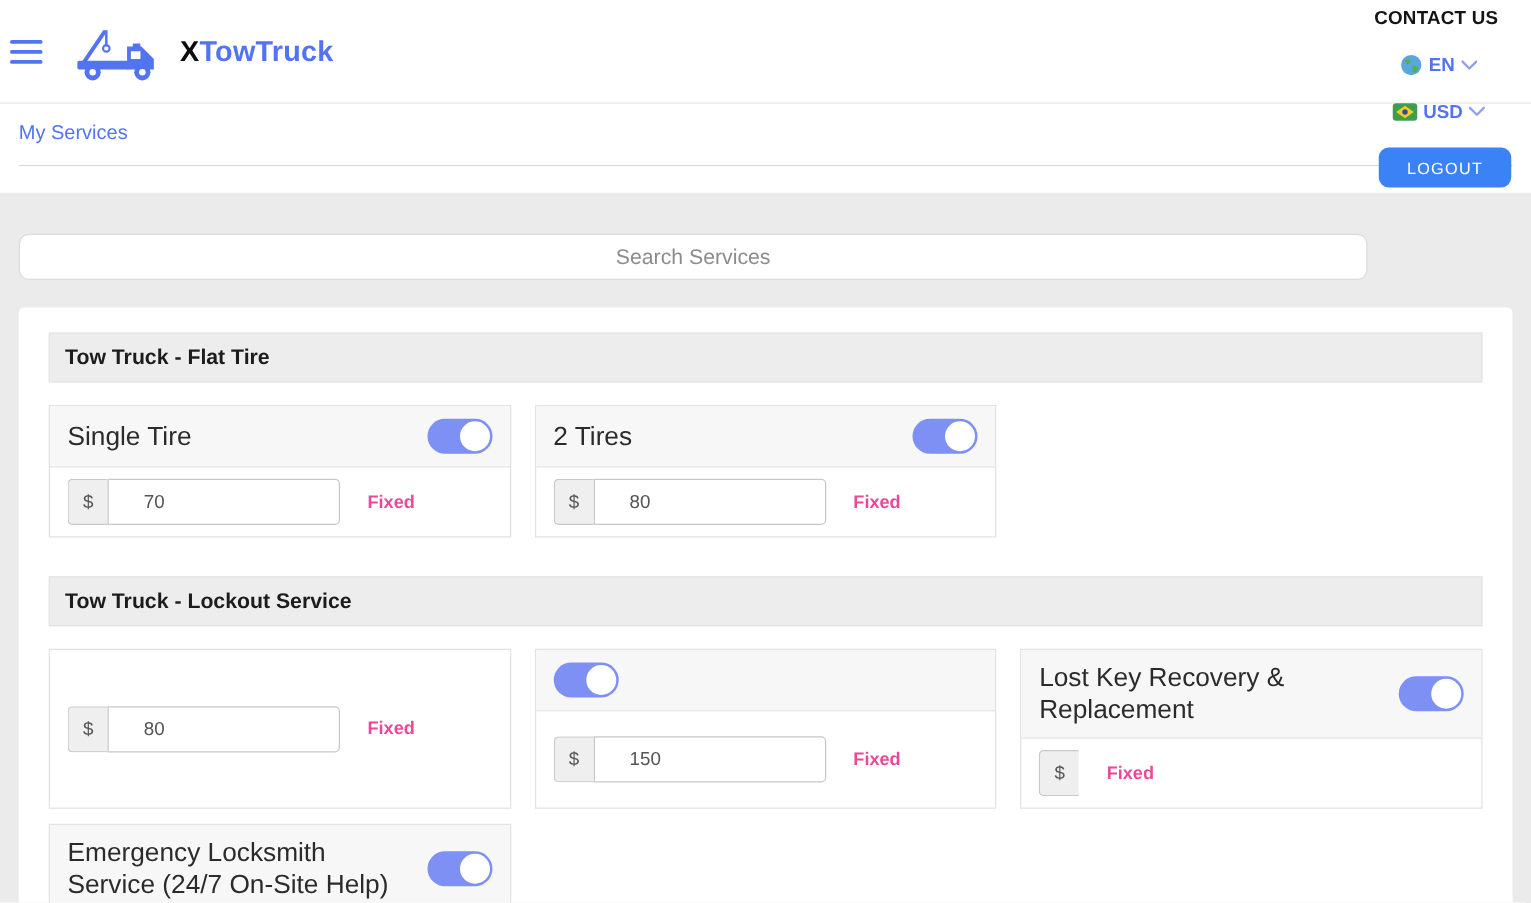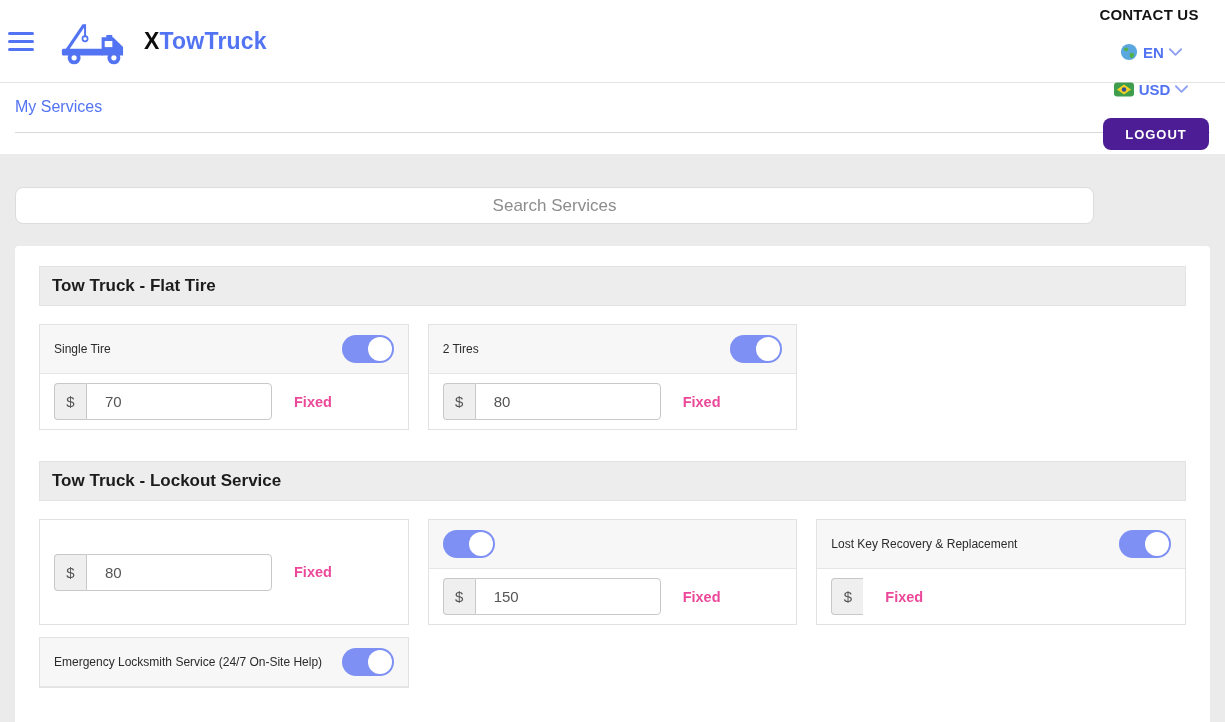--- a/index.html
+++ b/index.html
@@ -16,22 +16,22 @@
   .logo-svg { width:84px; height:52px; margin-right:8px; }
   .brand { font-size:23px; font-weight:800; letter-spacing:0.2px; cursor:pointer; }
   .brand .bx { color:#0d0d0d; }
   .brand .bt { color:#5273f2; }
   .nav-links { margin-left:auto; display:flex; align-items:center; gap:20px;flex-direction:column; }
   .nav-link { font-size:15px; font-weight:700; color:#141414; letter-spacing:0.2px; cursor:pointer; white-space:nowrap; }
   .selector { display:flex; align-items:center; gap:5px; cursor:pointer; margin-left:4px; }
   .selector .sel-label { color:#5273f2; font-weight:700; font-size:15px; }
   .chev { width:13px; height:9px; }
   .logout-btn {
-    margin-left:14px; background:#4c1d95; color:#fff; border:none; border-radius:8px;
-    width:106px; height:32px; font-size:13px; font-weight:700; letter-spacing:1px;
+    margin-left:14px; background:#3b82f6; color:#fff; border:none; border-radius:8px;
+    width:106px; height:32px; font-size:13px; font-weight:400; letter-spacing:1px;
     cursor:pointer; font-family:"Liberation Sans", sans-serif;
   }
 
   
   .title-band { background:#ffffff; padding-top:15px; }
   .page-title { color:#5273f2; font-size:16px; font-weight:400; margin:0 0 16px 15px; }
   .title-divider { border:none; border-top:1px solid #d9d9d9; margin:0 15px; }
   .title-band-bottom { height:21px; background:#ffffff; }
 
   
@@ -54,39 +54,39 @@
     font-size:17px; font-weight:700; color:#1c1c1c; margin-bottom:18px;
   }
   .cards-grid { display:grid; grid-template-columns:repeat(3, 1fr); column-gap:19px; row-gap:12px; align-items:stretch; }
 
   .card { background:#fff; border:1px solid #e2e2e2; display:flex; flex-direction:column; }
   .card-header {
     background:#f7f7f7; border-bottom:1px solid #e6e6e6;
     display:flex; align-items:center; justify-content:space-between;
     padding:10px 14px; gap:12px;
   }
-  .service-name { font-size:12px; color:#2b2b2b; line-height:25px; }
+  .service-name { font-size:21px; color:#2b2b2b; line-height:25px; }
   .toggle {
     width:52px; height:28px; border-radius:14px; background:#7e90f4;
     position:relative; flex-shrink:0; cursor:pointer;
   }
   .toggle::after {
     content:""; position:absolute; top:2px; right:2px; width:24px; height:24px;
     border-radius:50%; background:#fff;
   }
   .card-body { display:flex; align-items:center; padding:9px 14px; flex:1; }
   .input-group { display:flex; height:37px; }
   .currency-prefix {
     width:32px; background:#efefef; border:1px solid #c8c8c8; border-right:none;
     border-radius:4px 0 0 4px; display:flex; align-items:center; justify-content:center;
     color:#555; font-size:15px;
   }
   .price-input {
     width:186px; height:37px; border:1px solid #c8c8c8; border-radius:0 4px 4px 0;
-    padding:0 18px; font-size:15px; color:#555; outline:none;
+    padding:0 28px; font-size:15px; color:#555; outline:none;
     font-family:"Liberation Sans", sans-serif; background:#fff;
   }
   .fixed-label { margin-left:22px; font-size:14.5px; font-weight:700; color:#ec4899; }
 </style>
 </head>
 <body>
 
 <header class="navbar">
   <div class="hamburger">
     <span></span>

